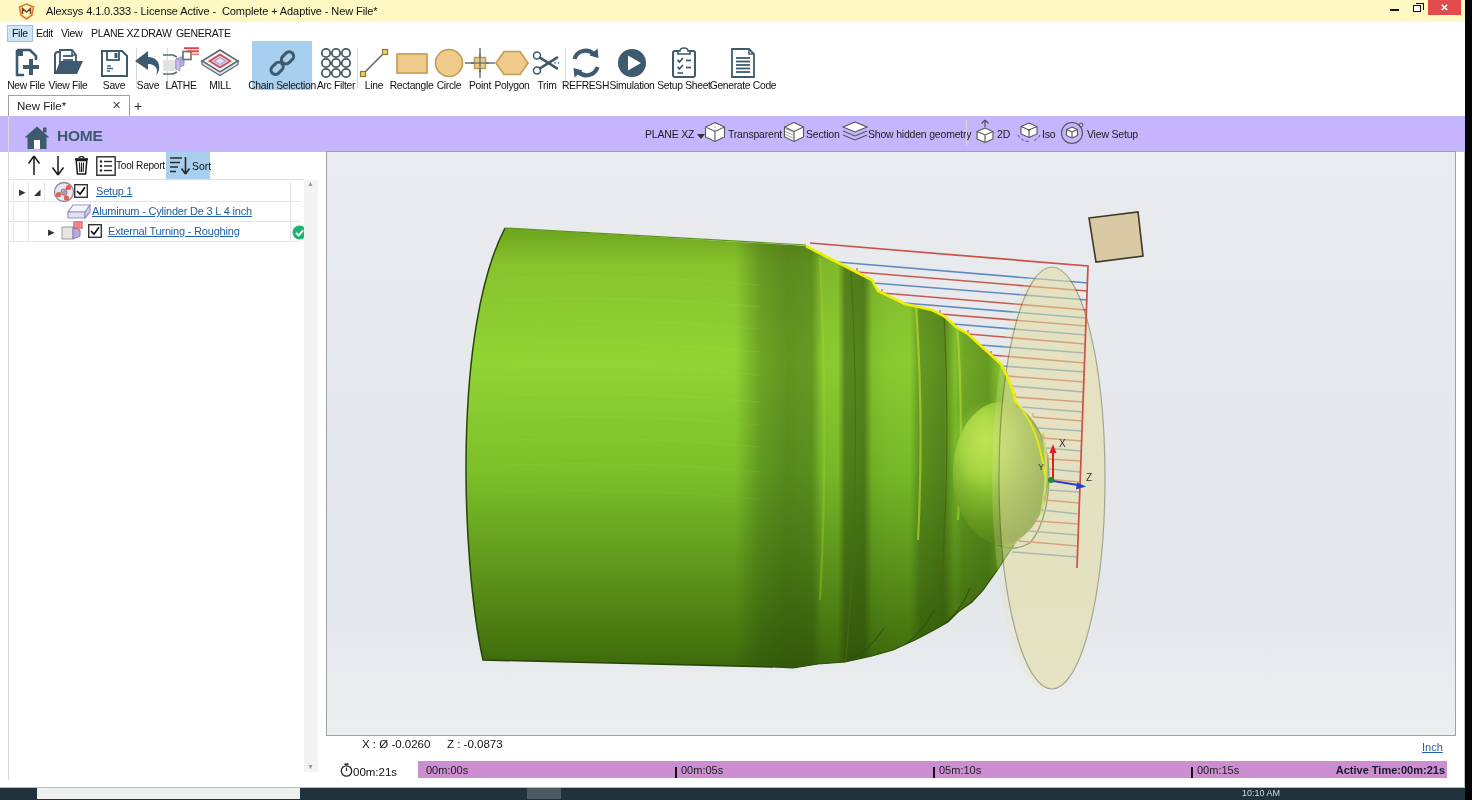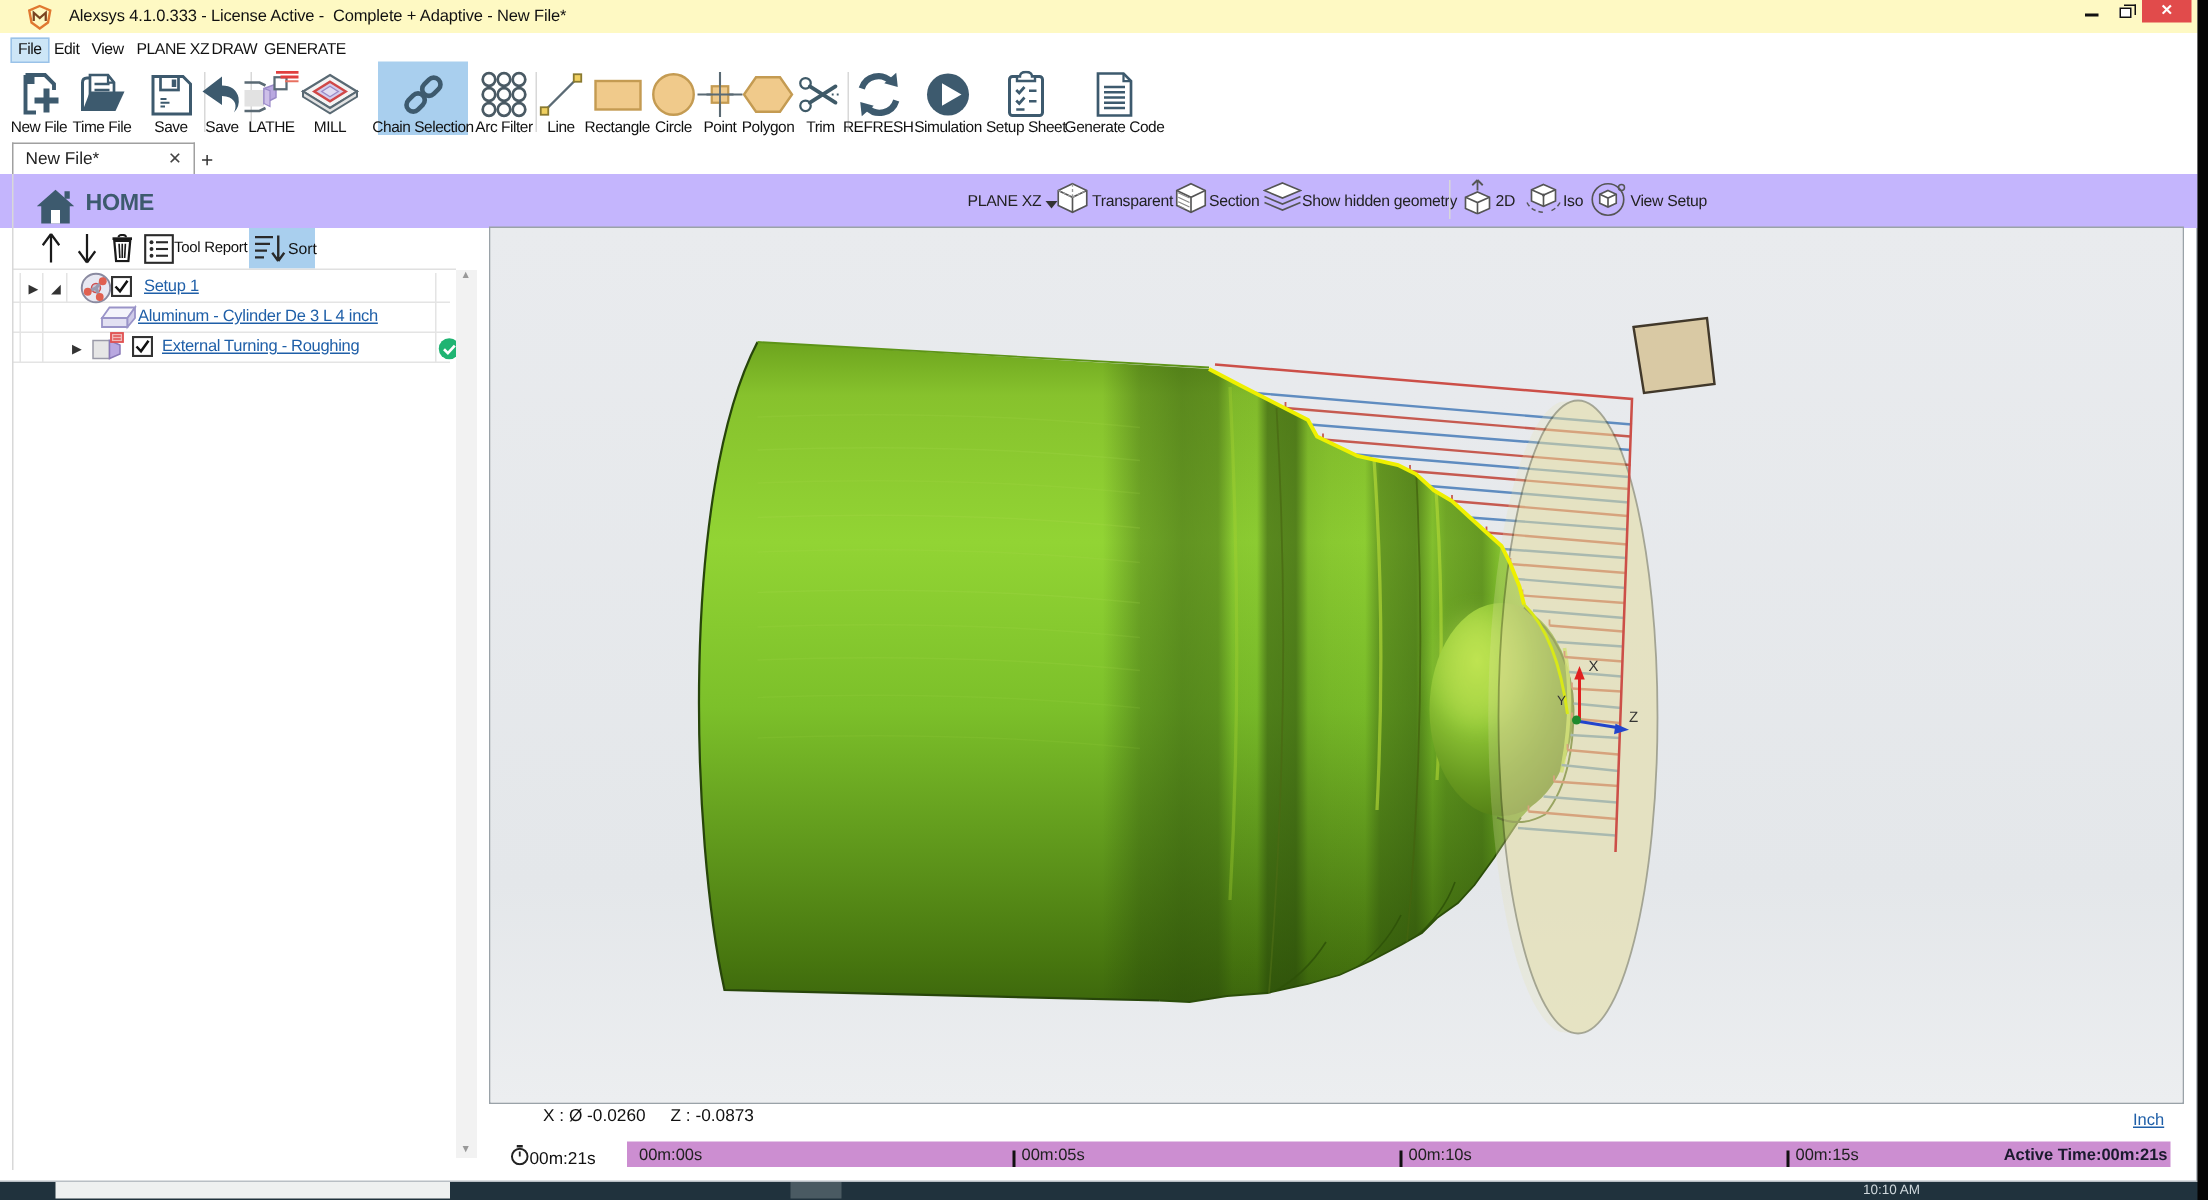--- a/index.html
+++ b/index.html
@@ -94,21 +94,21 @@
         <div class="tbic">
           <svg width="38" height="32" viewBox="0 0 38 32" style="">
             <path d="M6 27 L6 8 Q6 5 9 5 L13 5" fill="none" stroke="#3d5a6e" stroke-width="2"></path>
             <path d="M11 22 L11 3 L23 3 L27 8 L27 17" fill="#fff" stroke="#3d5a6e" stroke-width="1.8"></path>
             <path d="M23 3 L23 8 L27 8" fill="none" stroke="#3d5a6e" stroke-width="1.5"></path>
             <line x1="14" y1="9" x2="24" y2="9" stroke="#3d5a6e" stroke-width="1.8"></line>
             <line x1="14" y1="13" x2="24" y2="13" stroke="#3d5a6e" stroke-width="1.8"></line>
             <path d="M6 27 L11 14 L34 14 L28 27 Z" fill="#3d5a6e"></path>
           </svg>
         </div>
-        <div class="tbl">Time File</div>
+        <div class="tbl">View File</div>
       </div>
       <div class="tbi" style="left:96px;width:36px">
         <div class="tbic">
           <svg width="32" height="32" viewBox="0 0 32 32" style="">
             <path d="M4 4 L24 4 L29 9 L29 29 L4 29 Z" fill="#fff" stroke="#3d5a6e" stroke-width="2"></path>
             <rect x="9" y="4" width="12" height="9" fill="none" stroke="#3d5a6e" stroke-width="1.8"></rect>
             <rect x="16.5" y="6" width="3" height="5" fill="#3d5a6e"></rect>
             <line x1="9" y1="19" x2="13" y2="19" stroke="#3d5a6e" stroke-width="1.4"></line>
             <line x1="9" y1="21.5" x2="15" y2="21.5" stroke="#3d5a6e" stroke-width="1.4"></line>
             <line x1="9" y1="24" x2="12" y2="24" stroke="#3d5a6e" stroke-width="1.4"></line>
@@ -605,21 +605,21 @@
     <div id="clockrow"><span style="position:relative;top:1px;display:inline-block"><svg width="13" height="14" viewBox="0 0 13 14" style="">
           <circle cx="6.5" cy="8" r="5.2" fill="none" stroke="#222" stroke-width="1.3"></circle>
           <line x1="6.5" y1="8" x2="6.5" y2="4.6" stroke="#222" stroke-width="1.2"></line>
           <line x1="4.5" y1="1.2" x2="8.5" y2="1.2" stroke="#222" stroke-width="1.6"></line>
         </svg></span>00m:21s</div>
     <div id="pbar">
       <span class="lb" style="left:8px">00m:00s</span>
       <span class="tk" style="left:257px"></span>
       <span class="lb" style="left:263px">00m:05s</span>
       <span class="tk" style="left:515px"></span>
-      <span class="lb" style="left:521px">00m:10s</span>
+      <span class="lb" style="left:521px">05m:10s</span>
       <span class="tk" style="left:773px"></span>
       <span class="lb" style="left:779px">00m:15s</span>
       <span class="tt">Active Time:00m:21s</span>
     </div>
   </div>
 <div id="taskbar">
     <div class="seg1"></div>
     <div class="seg2"></div>
     <div class="clock">10:10 AM</div>
   </div>

